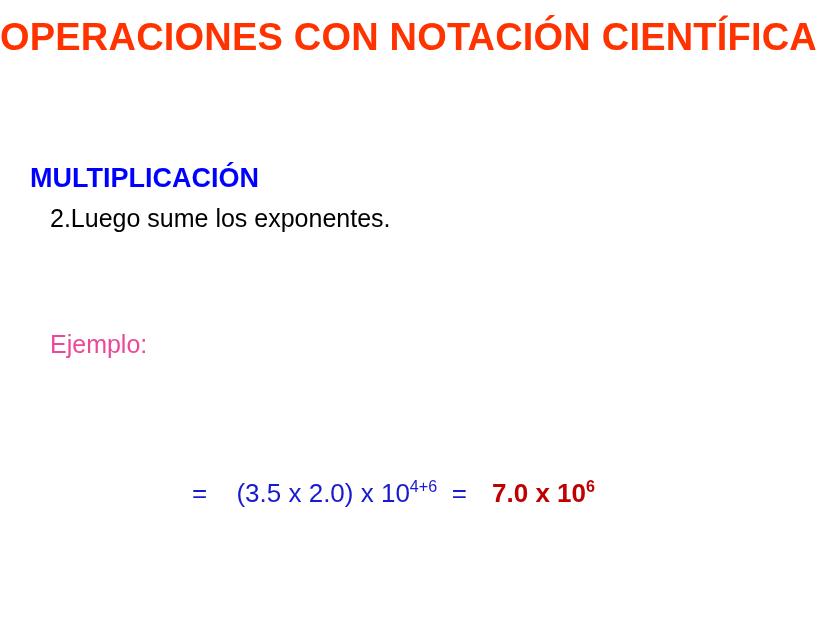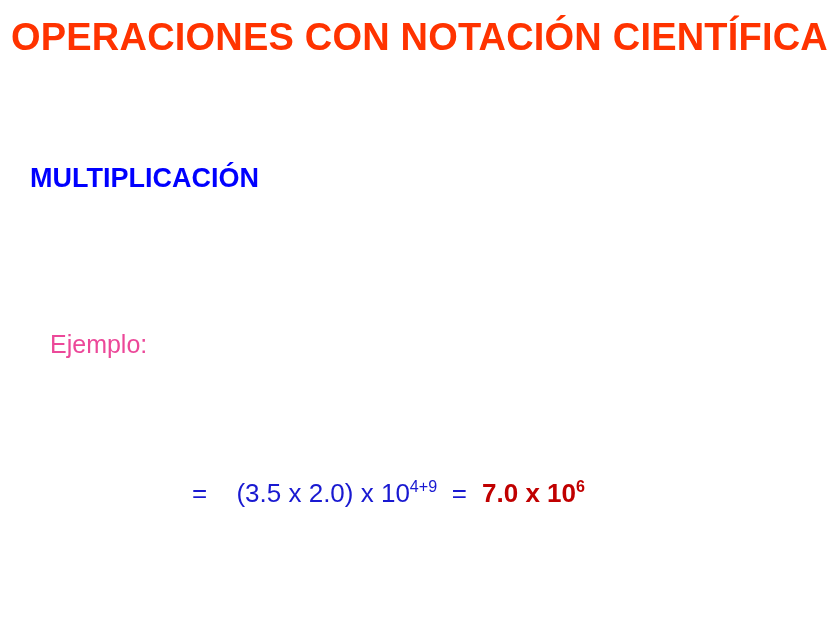--- a/index.html
+++ b/index.html
@@ -17,21 +17,21 @@
   .slide {
     position: relative;
     width: 828px;
     height: 621px;
   }
   .title {
     position: absolute;
     top: 14px;
     left: 0;
     width: 828px;
-    text-align: right;
+    text-align: left;
     font-size: 38px;
     font-weight: bold;
     line-height: 1.22;
     color: #FF3300;
     letter-spacing: 0.2px;
   }
   .subtitle {
     position: absolute;
     top: 163px;
     left: 0;
@@ -72,46 +72,49 @@
     position: absolute;
     top: 478px;
     left: 192px;
     font-size: 26px;
     color: #1919D1;
     white-space: nowrap;
   }
   .result {
     font-weight: bold;
     color: #C00000;
-    margin-left: 8px;
+    margin-left: 18px;
   }
   .eq2 {
     margin-left: 22px;
     text-align: right;
   }
   sub, sup {
     font-size: 0.62em;
     line-height: 0;
   }
 </style>
 </head>
 <body>
 
 <div class="slide">
 
   <div class="title">OPERACIONES CON NOTACIÓN CIENTÍFICA</div>
 
   <div class="subtitle">MULTIPLICACIÓN</div>
 
   <div class="steps">
+    <div class="step">
+      <span>2.</span><span>Luego sume los exponentes.</span>
+    </div>
   </div>
 
   <div class="example-label">Ejemplo:</div>
 
 
   <div class="expr2">
     <span>=</span>
-    <span class="eq2">(3.5 x 2.0) x 10</span><sup>4+9</sup>
+    <span class="eq2">(3.5 x 2.0) x 10</span><sup>4+6</sup>
     &nbsp;<span>=</span>
     <span class="result">7.0 x 10</span><sup class="result" style="margin-left:0">6</sup>
   </div>
 
 </div>
 
 </body></html>

